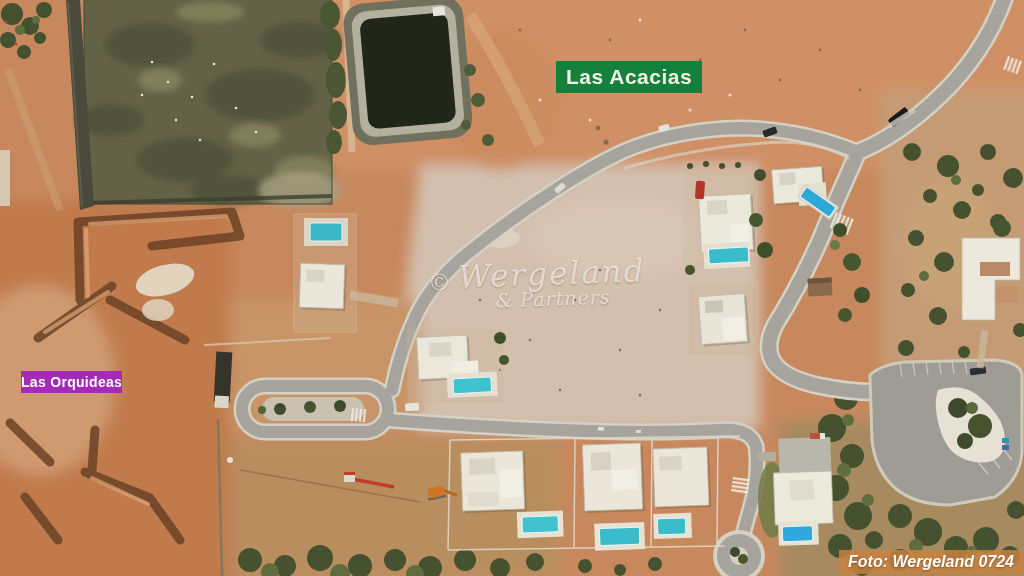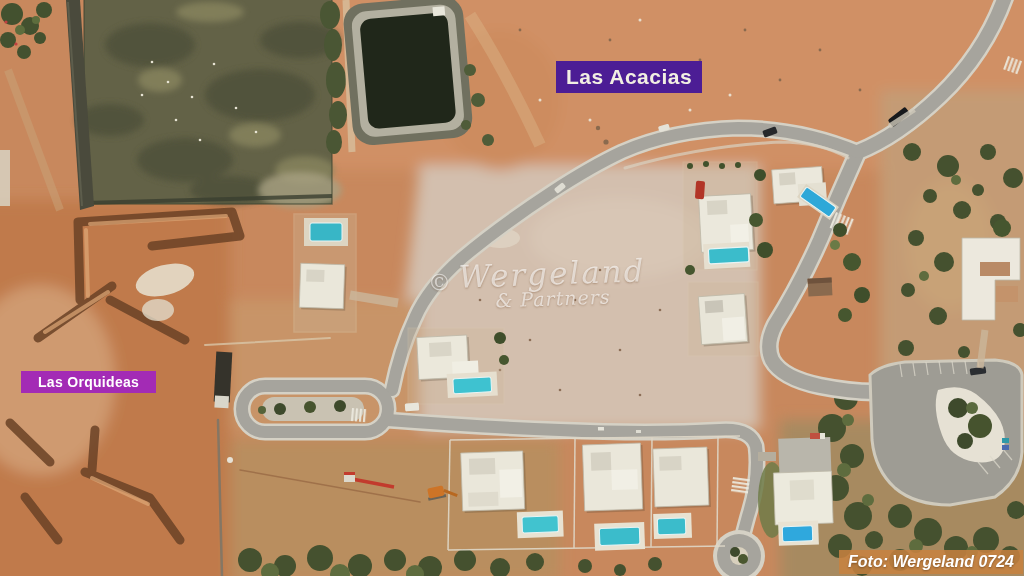--- a/index.html
+++ b/index.html
@@ -1,21 +1,21 @@
 <!DOCTYPE html>
 <html><head>
 <meta charset="utf-8">
 <style>
   html,body{margin:0;padding:0;background:#000;}
   .stage{position:relative;width:1024px;height:576px;overflow:hidden;
          font-family:"Liberation Sans",sans-serif;background:#c8885d;}
   .stage svg{position:absolute;left:0;top:0;display:block;}
   .overlay-label{position:absolute;font-weight:bold;white-space:nowrap;line-height:1.15;}
   .lbl-acacias{left:556px;top:61px;font-size:21px;padding:4px 10px;letter-spacing:.5px;}
-  .lbl-orquideas{left:21px;top:371px;font-size:14px;padding:3px 17px;letter-spacing:.3px;}
+  .lbl-orquideas{left:21px;top:371px;font-size:14px;padding:3px 0;letter-spacing:.3px;}
   .lbl-credit{right:1px;bottom:2px;font-size:16px;padding:3px 9px;
               text-shadow:0 1px 2px rgba(60,30,10,.45);}
   .watermark{position:absolute;left:428px;top:256px;display:flex;align-items:flex-start;
              color:rgba(255,255,255,.62);transform:rotate(-2deg);
              font-family:"DejaVu Serif",serif;font-style:italic;
              text-shadow:0 1px 2px rgba(110,70,40,.38);}
   .wm-c{font-size:23px;margin:10px 8px 0 0;font-style:normal;opacity:.9;}
   .wm-name{font-size:31px;letter-spacing:2px;}
   .wm-sub{font-size:19px;text-align:center;margin-top:-4px;letter-spacing:1px;}
 </style>
@@ -502,18 +502,18 @@
 </svg>
 
   <div class="watermark">
     <span class="wm-c">©</span>
     <div>
       <div class="wm-name">Wergeland</div>
       <div class="wm-sub">&amp; Partners</div>
     </div>
   </div>
 
-  <div class="overlay-label lbl-acacias" style="background-color: #4c1d95; color: rgb(242, 239, 227);">Las Acacias</div>
+  <div class="overlay-label lbl-acacias" style="background-color: #15803d; color: rgb(242, 239, 227);">Las Acacias</div>
 
   <div class="overlay-label lbl-orquideas" style="background-color: rgb(163, 43, 181); color: rgb(255, 255, 255);">Las Orquideas</div>
 
   <div class="overlay-label lbl-credit" style="background-color: rgba(200, 129, 63, 0.85); color: rgb(255, 255, 255); font-style: italic;">Foto: Wergeland 0724</div>
 </div>
 
 </body></html>

